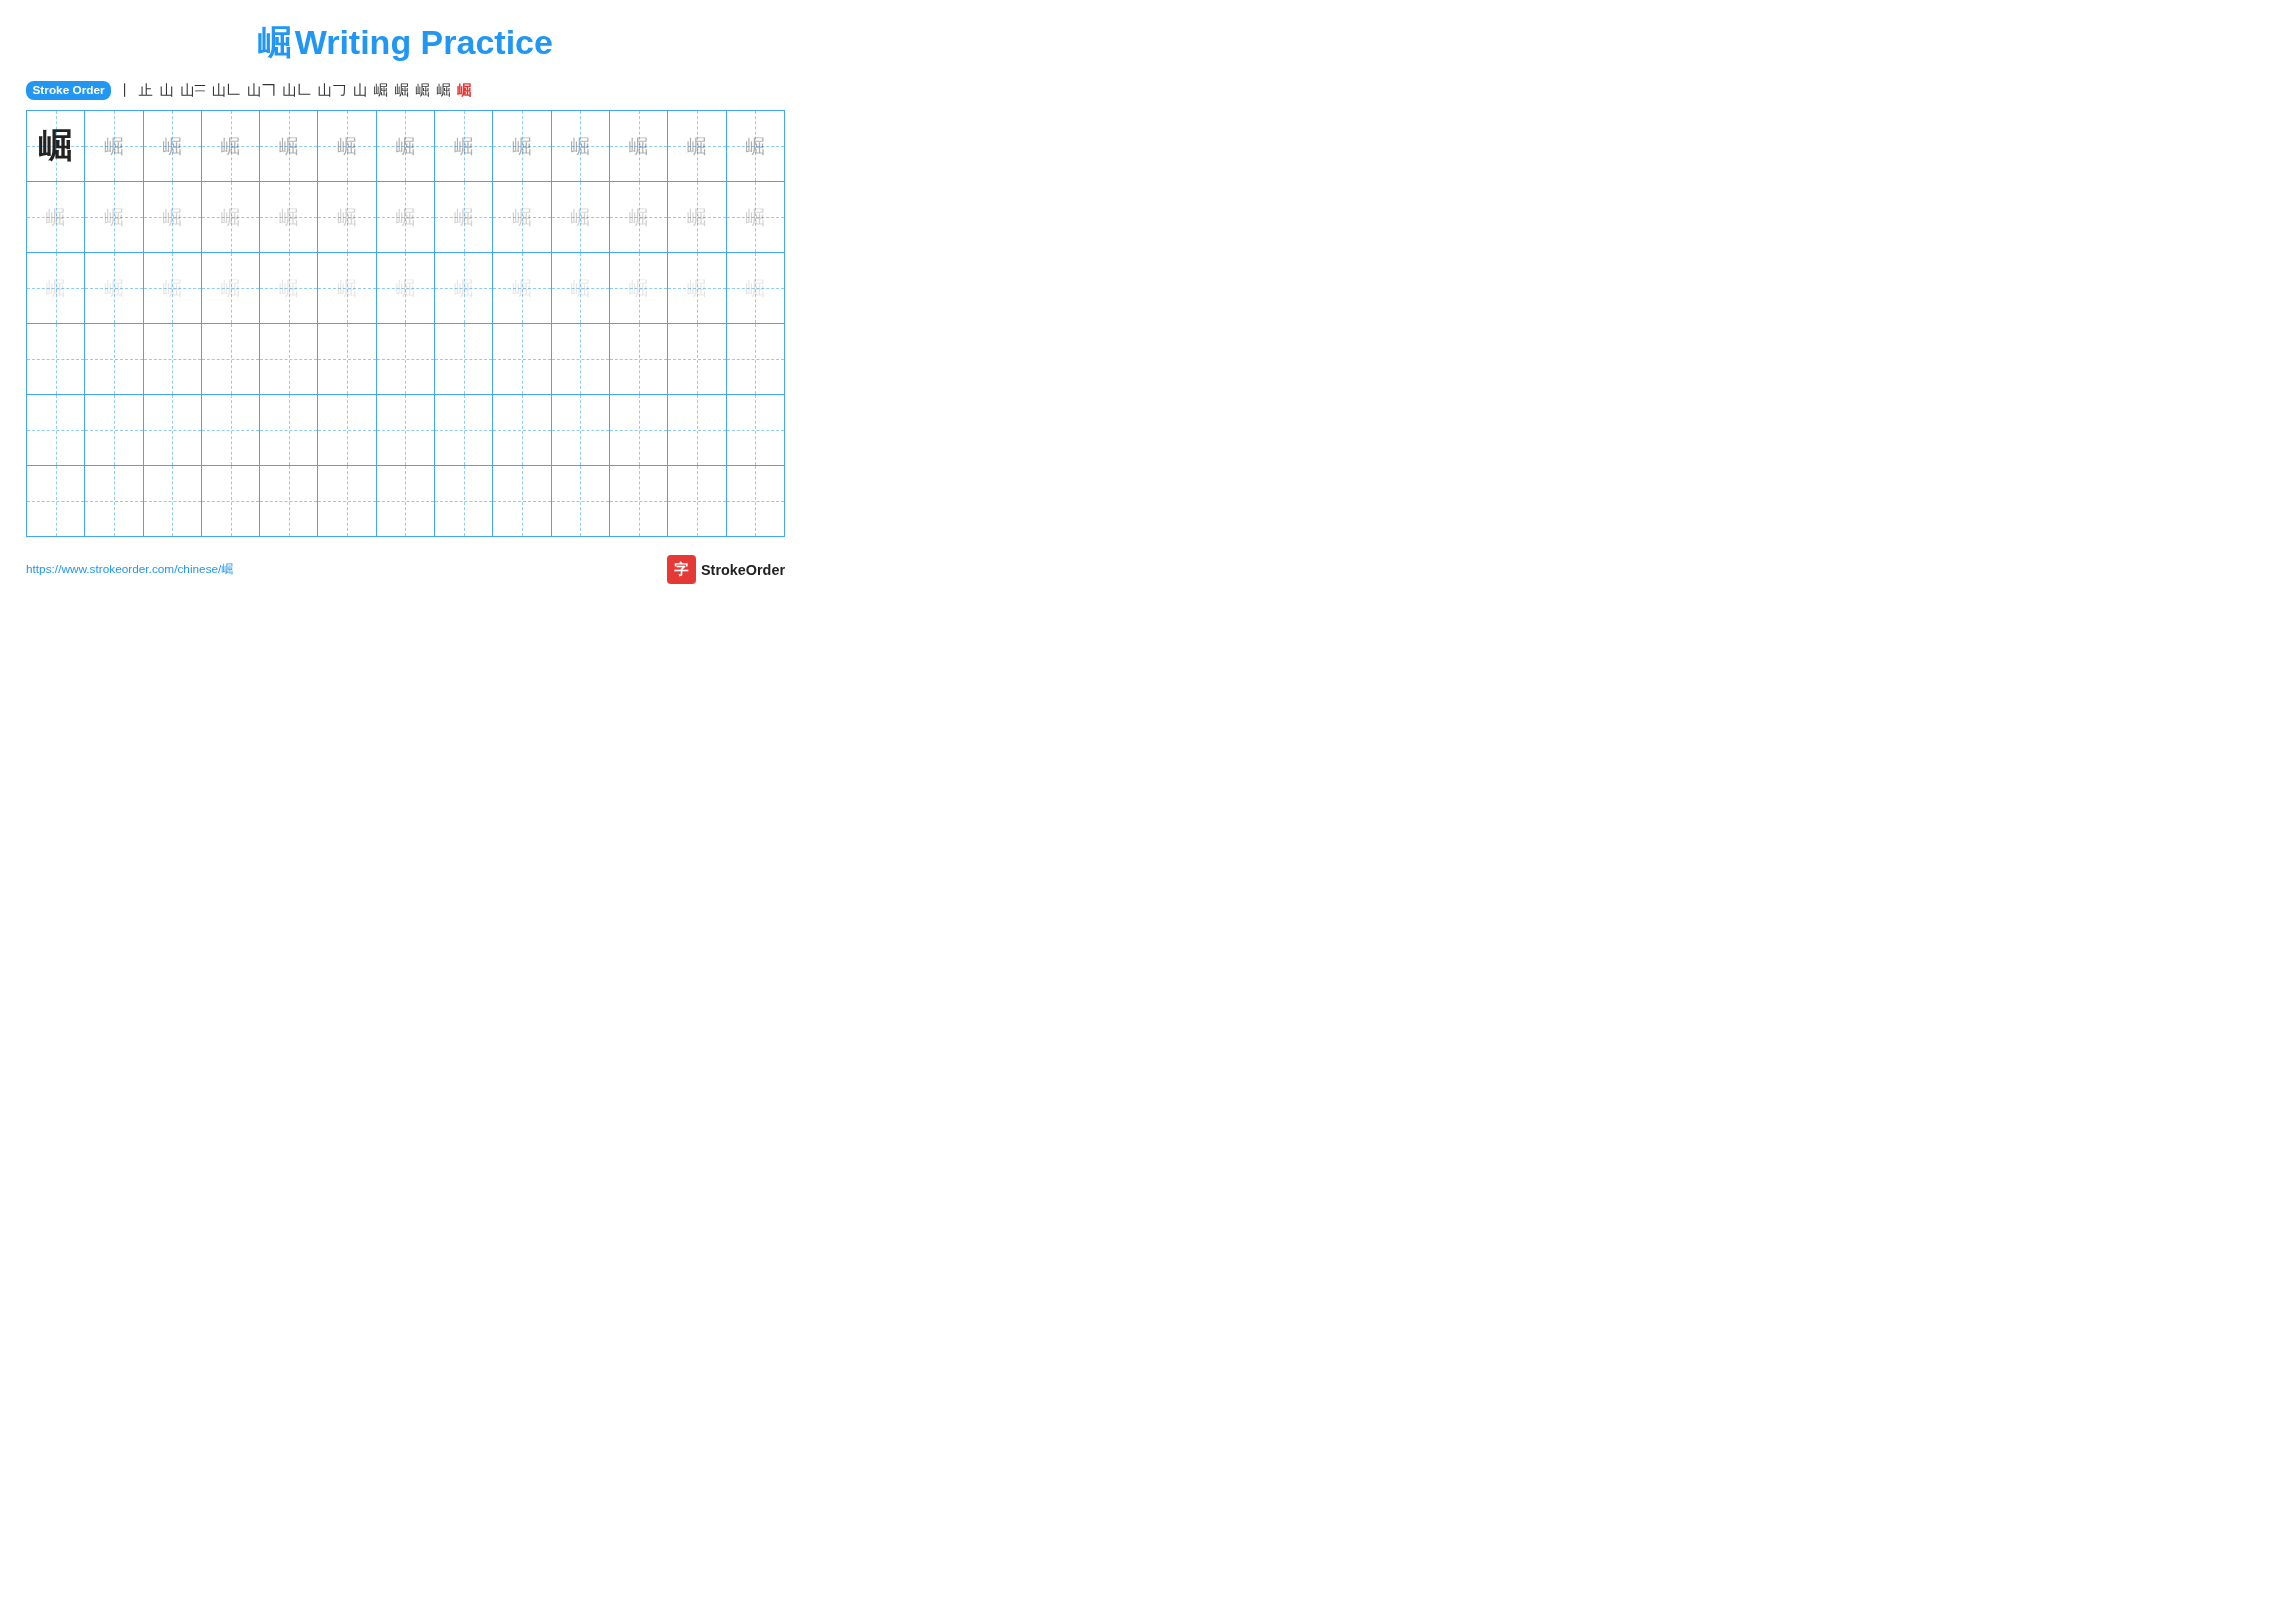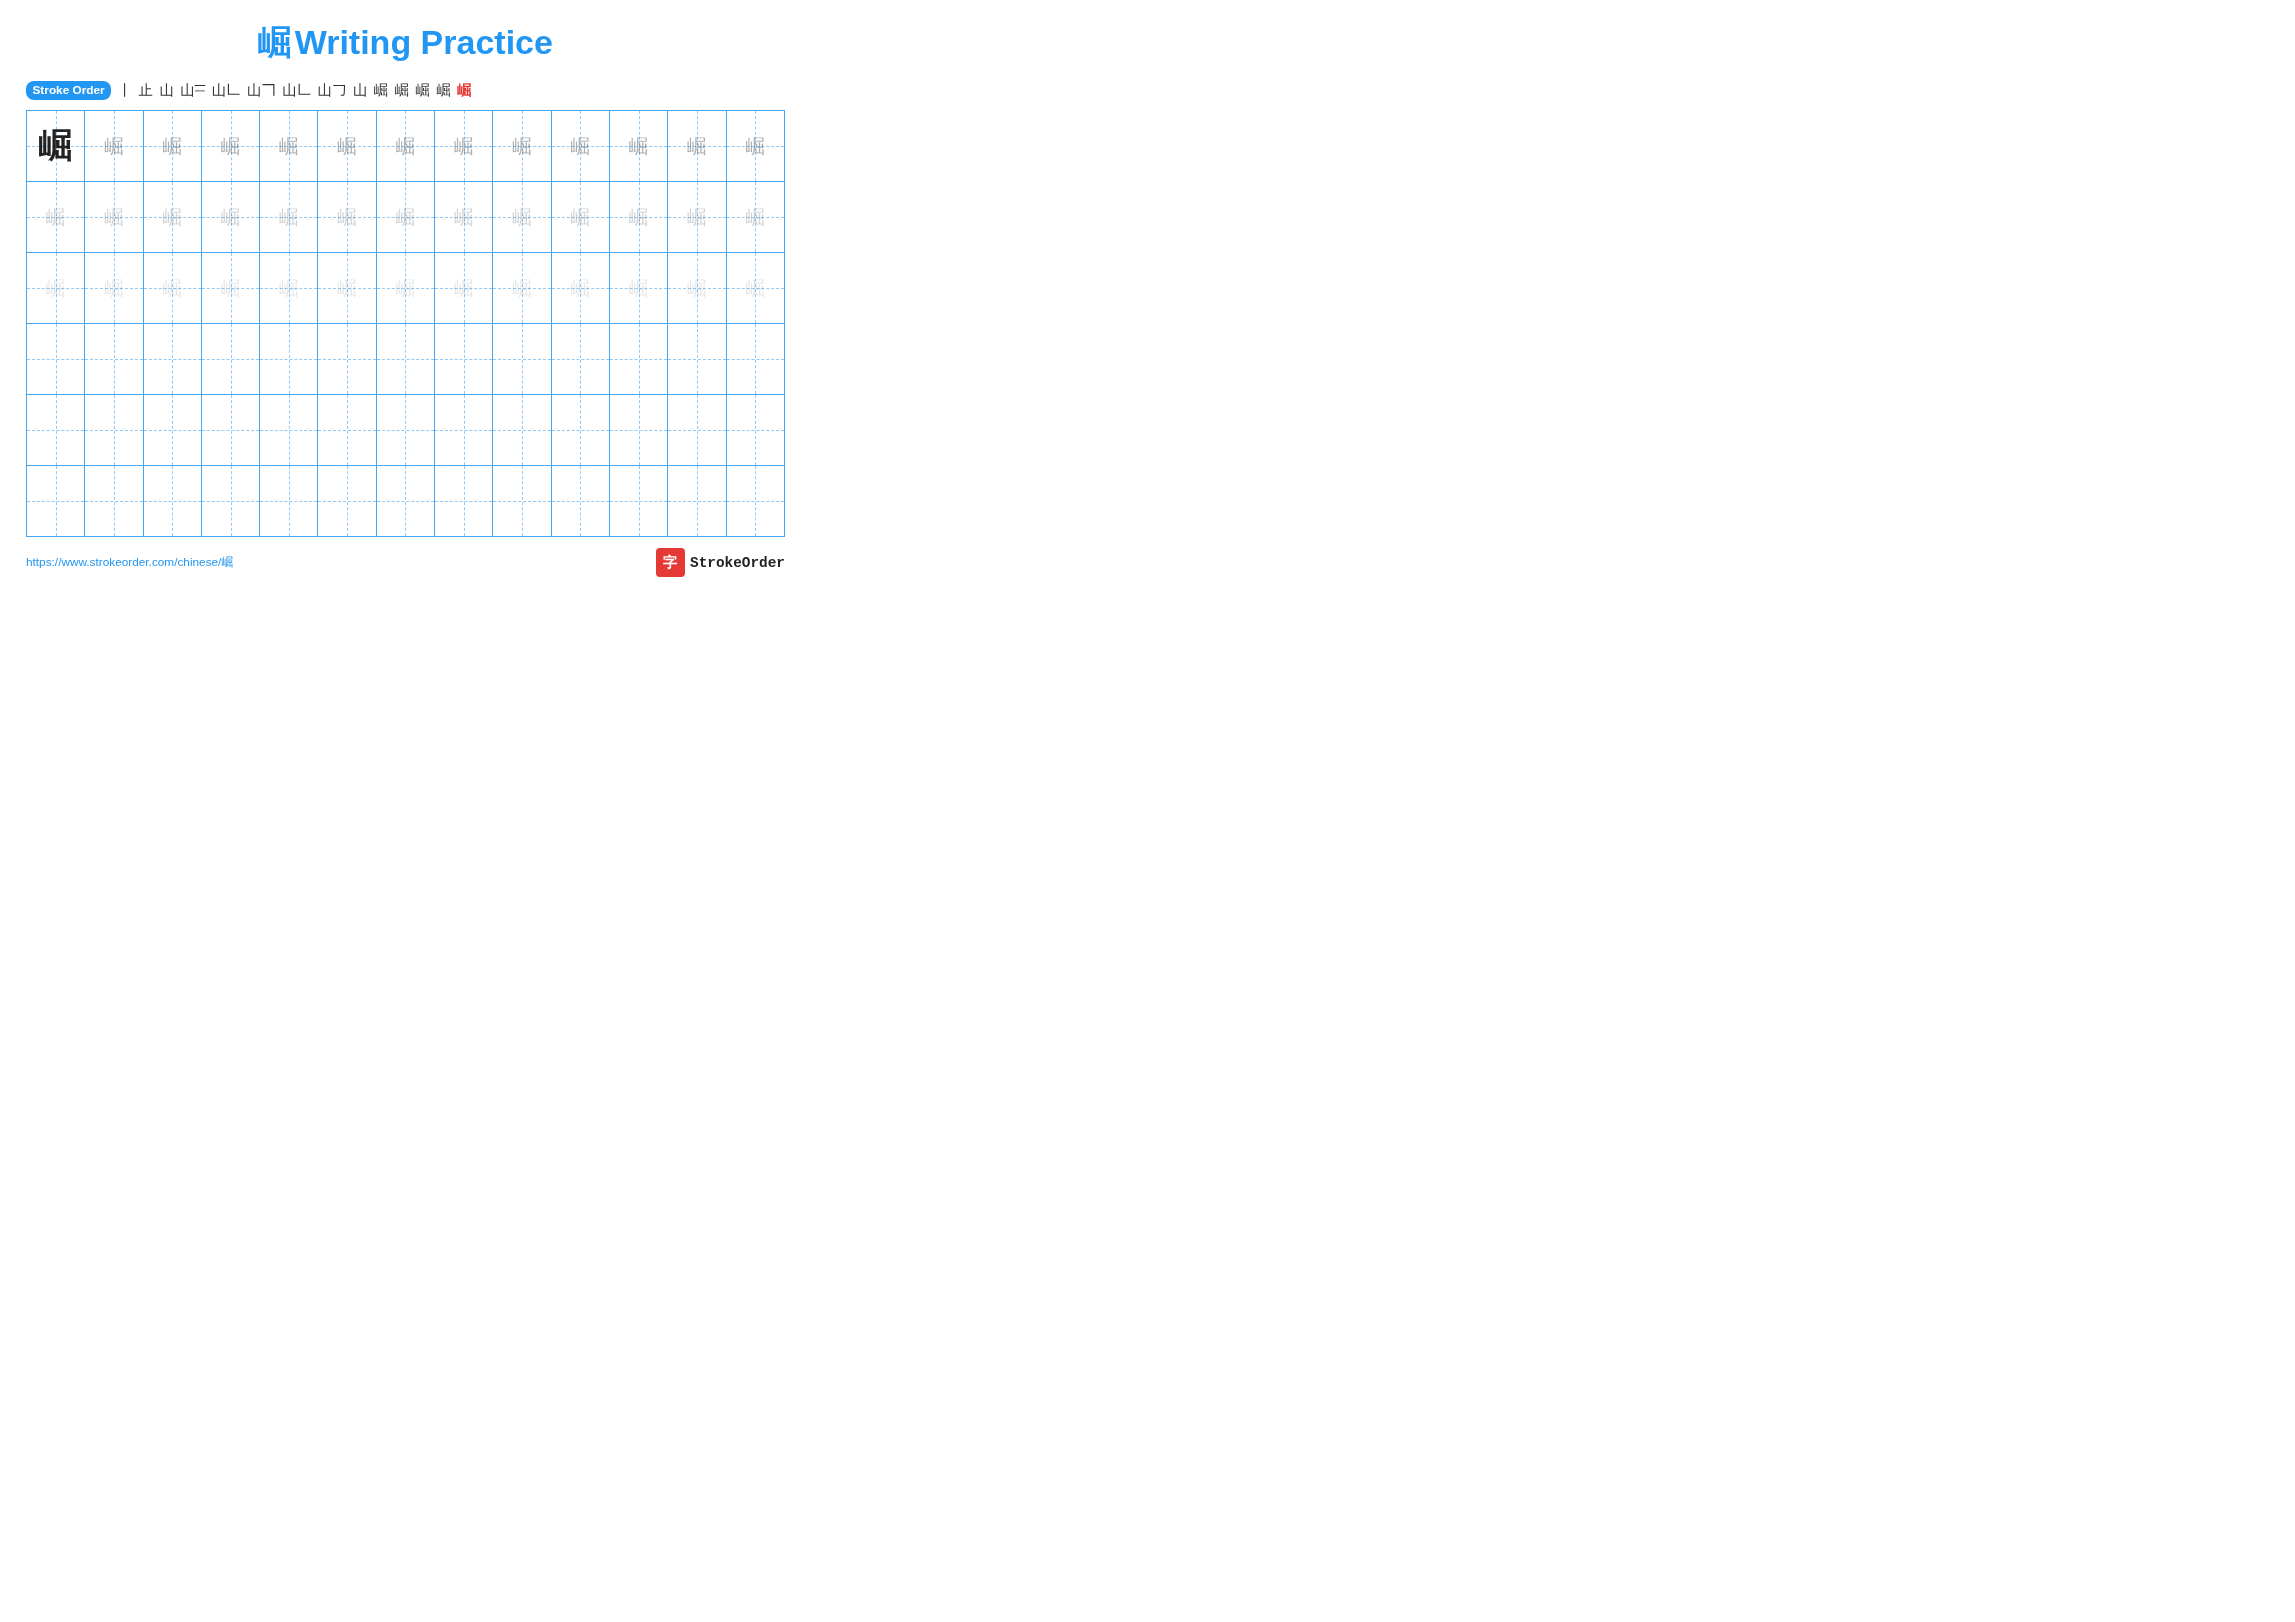--- a/index.html
+++ b/index.html
@@ -113,21 +113,21 @@
     }
     .empty-cell {
       
     }
 
     
     .footer {
       display: flex;
       justify-content: space-between;
       align-items: center;
-      margin-top: 11px;
+      margin-top: 18px;
     }
     .footer-link {
       color: #2196F3;
       font-family: Arial, sans-serif;
       font-size: 11.8px;
       text-decoration: none;
     }
     .brand {
       display: flex;
       align-items: center;
@@ -140,21 +140,21 @@
       border-radius: 3.9px;
       display: flex;
       align-items: center;
       justify-content: center;
       color: white;
       font-size: 14.4px;
       font-weight: bold;
       font-family: serif;
     }
     .brand-name {
-      font-family: Liberation Mono, monospace;
+      font-family: Liberation Sans, sans-serif;
       font-size: 14.4px;
       font-weight: bold;
       color: #222;
     }
   </style>
 </head>
 <body>
 
 <div class="title-area">
   <span class="title-char">崛</span>

